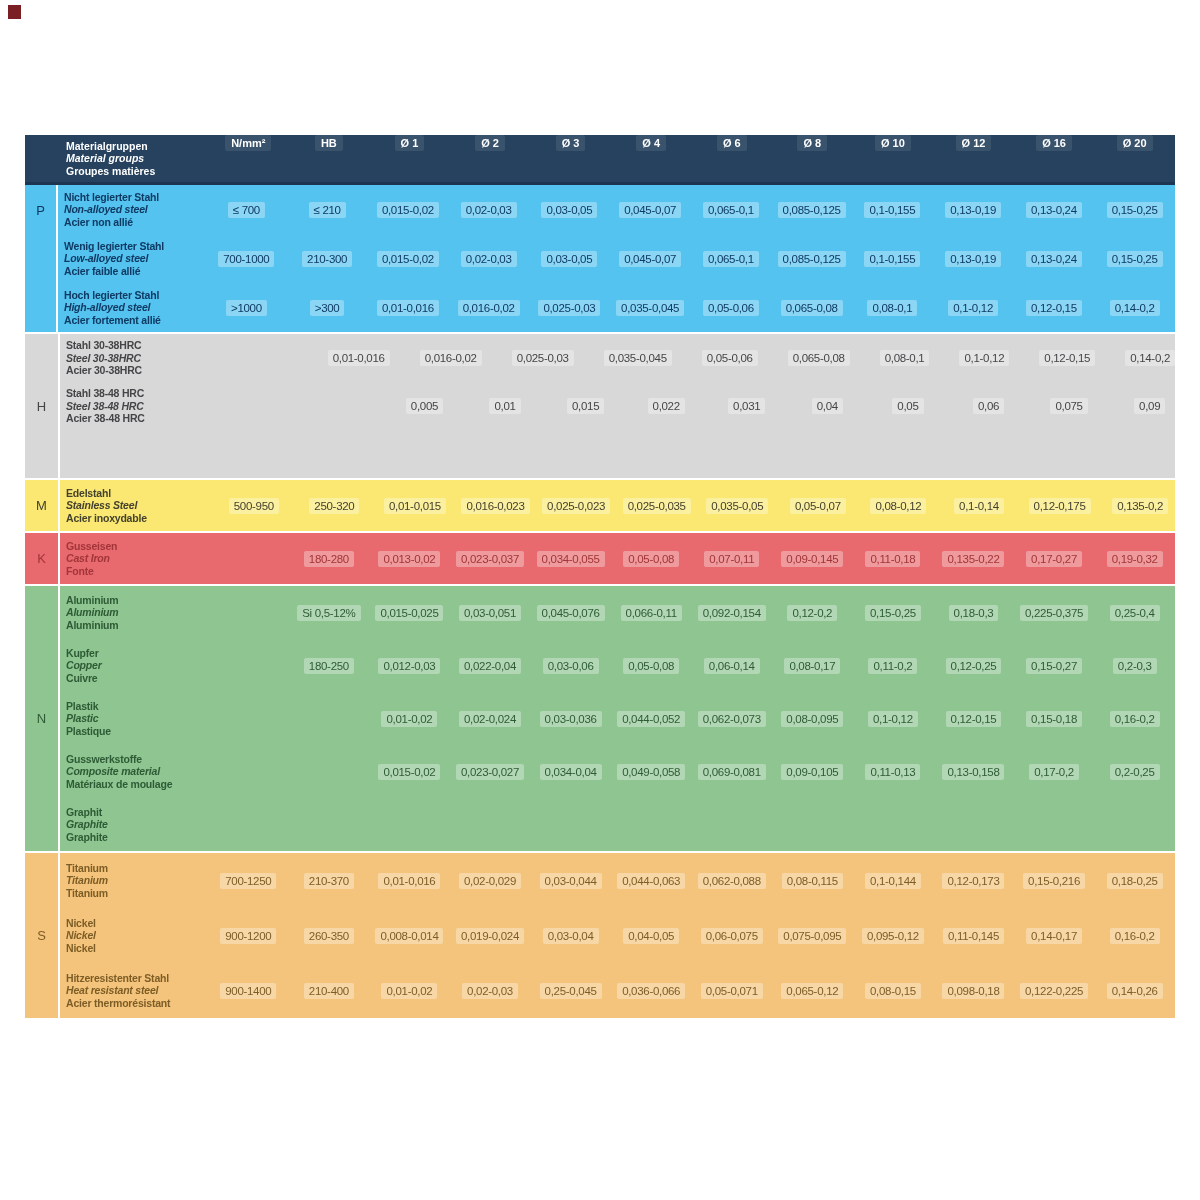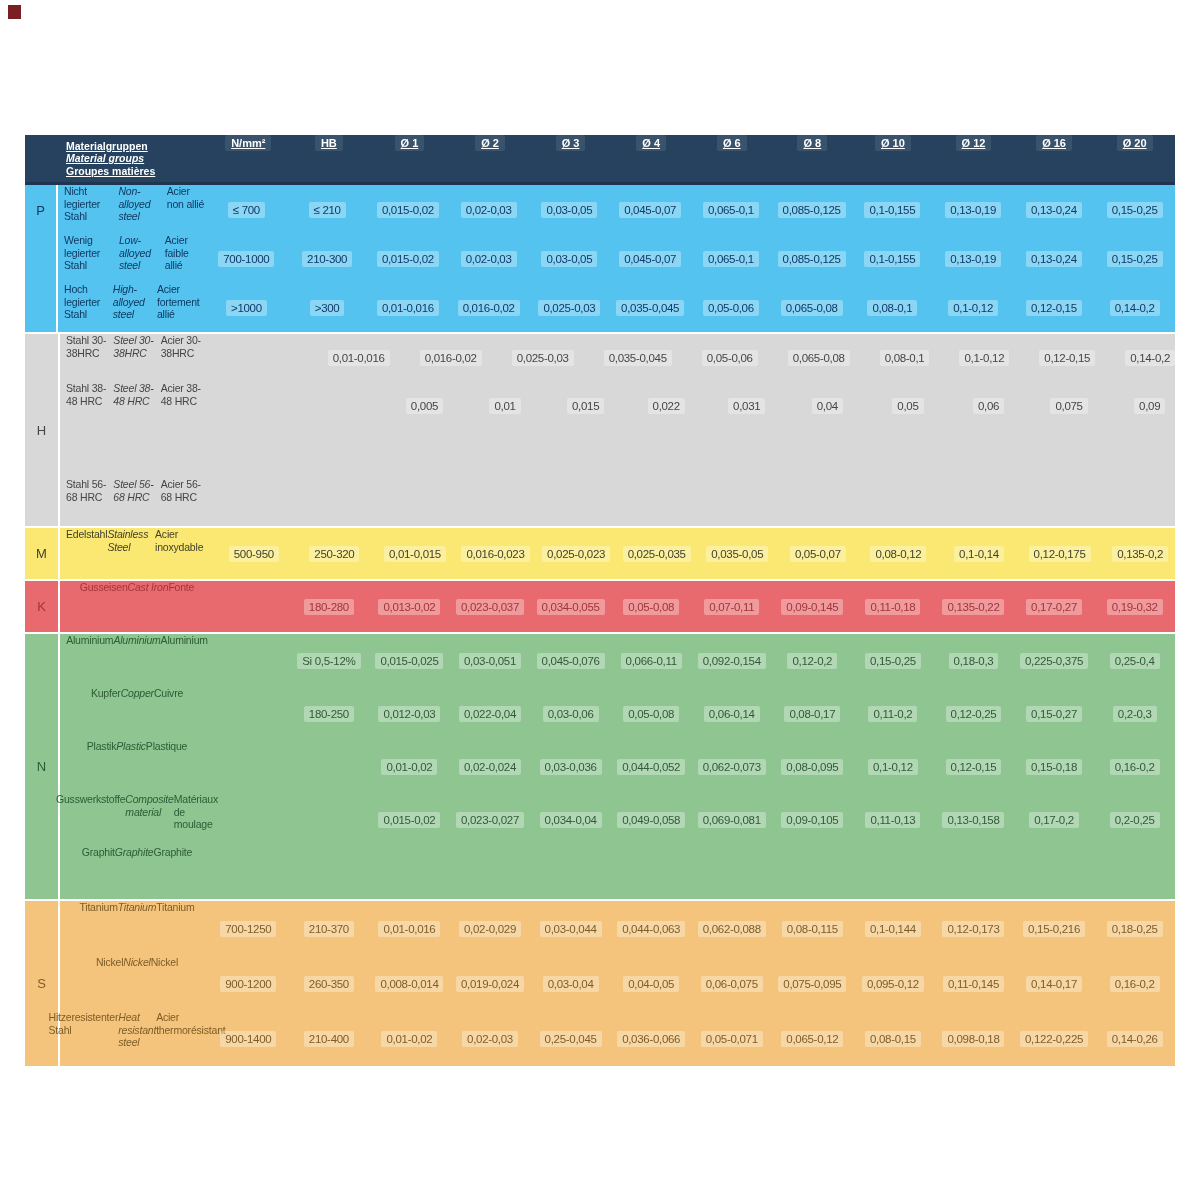--- a/index.html
+++ b/index.html
@@ -6,21 +6,21 @@
   body{
     width:1200px;height:1200px;background:#ffffff;position:relative;
     font-family:"Liberation Sans",sans-serif;
     -webkit-font-smoothing:antialiased;
   }
   .corner-mark{position:absolute;left:8px;top:5px;width:13px;height:14px;background:#7a2024;}
   .sheet{position:absolute;left:25px;top:135px;width:1150px;}
 
   
   .thead{display:flex;align-items:stretch;height:47px;background:#26425f;color:#ffffff;
-         border-bottom:3px solid #1d3550;text-decoration:underline;}
+         border-bottom:3px solid #1d3550;}
   .th-letter{width:35px;flex:0 0 35px;}
   .th-material{width:142px;flex:0 0 142px;display:flex;flex-direction:column;justify-content:center;
                padding-left:6px;font-size:10.5px;line-height:12.5px;font-weight:700;}
   .th-material .m1{font-style:italic;}
   .th-col{flex:1 1 0;display:flex;align-items:flex-start;justify-content:center;font-size:11px;font-weight:700;}
   .hchip{background:rgba(255,255,255,0.09);padding:2px 6px;border-radius:2px;white-space:nowrap;}
 
   
   .group{display:flex;align-items:stretch;}
   .group + .group{margin-top:2px;}
@@ -29,22 +29,22 @@
           font-size:13px;font-weight:400;}
   .group-P .letter{align-items:flex-start;padding-top:18px;box-sizing:border-box;}
   .rows{flex:1 1 auto;display:flex;flex-direction:column;}
   .row{display:flex;align-items:stretch;}
   .group-P .row{height:49px;}
   .group-H .row{height:48px;gap:30px;}
   .group-M .row{height:51px;gap:11px;}
   .group-K .row{height:51px;}
   .group-N .row{height:53px;}
   .group-S .row{height:55px;}
-  .mat{width:142px;flex:0 0 142px;display:flex;flex-direction:row;justify-content:center;
-       padding-left:6px;box-sizing:content-box;font-size:10.5px;line-height:12.5px;font-weight:400;
+  .mat{width:142px;flex:0 0 142px;display:flex;flex-direction:column;justify-content:center;
+       padding-left:6px;box-sizing:content-box;font-size:10.5px;line-height:12.5px;font-weight:700;
        letter-spacing:-0.2px;}
   .mat .m1{font-style:italic;}
   .cell{flex:1 1 0;display:flex;align-items:center;justify-content:center;}
   .chip{background:rgba(255,255,255,0.32);padding:2px 5px;border-radius:2px;
         font-size:11.5px;white-space:nowrap;letter-spacing:-0.3px;}
 </style>
 </head>
 <body>
 
 <div class="corner-mark"></div>
@@ -318,39 +318,20 @@
             <div class="cell"></div>
             <div class="cell"></div>
             <div class="cell"></div>
             <div class="cell"></div>
             <div class="cell"></div>
             <div class="cell"></div>
             <div class="cell"></div>
             <div class="cell"></div>
             <div class="cell"></div>
           </div>
-          <div class="row">
-            <div class="mat">
-              <div class="m0">Stahl 56-68 HRC</div>
-              <div class="m1">Steel 56-68 HRC</div>
-              <div class="m2">Acier 56-68 HRC</div>
-            </div>
-            <div class="cell"></div>
-            <div class="cell"></div>
-            <div class="cell"></div>
-            <div class="cell"></div>
-            <div class="cell"></div>
-            <div class="cell"></div>
-            <div class="cell"></div>
-            <div class="cell"></div>
-            <div class="cell"></div>
-            <div class="cell"></div>
-            <div class="cell"></div>
-            <div class="cell"></div>
-          </div>
         </div>
       </div>
       <div class="group group-M" style="background: rgb(250, 232, 115); color: rgb(68, 65, 44);">
         <div class="letter">M</div>
         <div class="rows">
           <div class="row">
             <div class="mat">
               <div class="m0">Edelstahl</div>
               <div class="m1">Stainless Steel</div>
               <div class="m2">Acier inoxydable</div>

